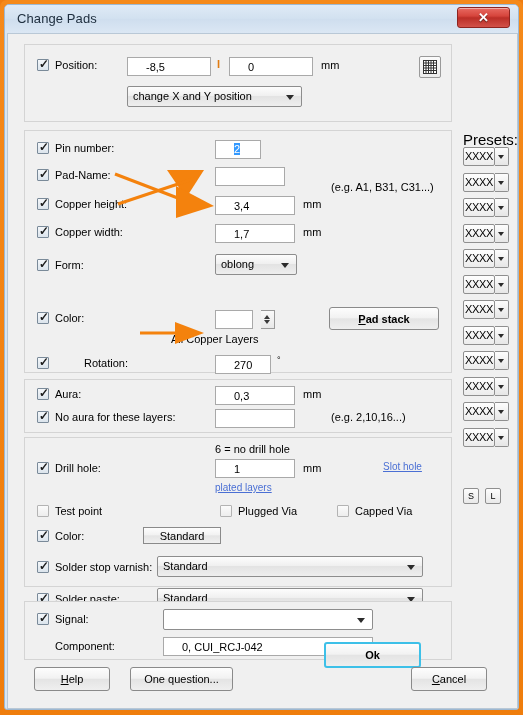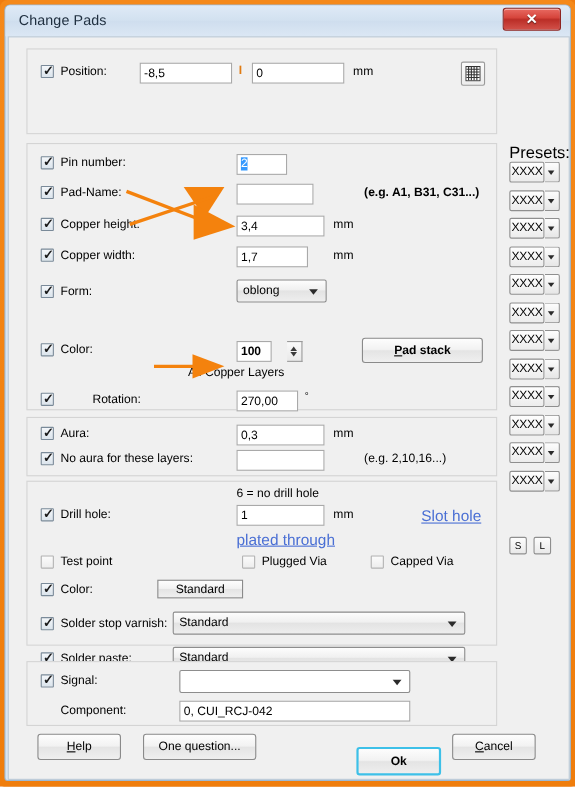--- a/index.html
+++ b/index.html
@@ -82,21 +82,21 @@
   .cb .tick {
     position:absolute; left:1px; top:-2px;
     font-size:12px; line-height:12px; color:#1b1b1b; font-weight:bold;
   }
 
   
   .txt {
     position:absolute; height:19px;
     background:#fff; border:1px solid #a9a9a9;
     font-family:"Liberation Sans", sans-serif; font-size:11px;
-    color:#000; padding:0 3px; line-height:17px;
+    color:#000; padding:0 18px; line-height:17px;
     cursor:text;
   }
   .selhl { background:#3399ff; color:#fff; }
 
   
   .combo {
     position:absolute; height:21px;
     background:linear-gradient(to bottom,#fdfdfd 0%,#f0f0f0 45%,#e3e3e3 50%,#eeeeee 100%);
     border:1px solid #8d8d8d; border-radius:2px;
     font-size:11px; line-height:19px; padding-left:5px;
@@ -130,21 +130,21 @@
     border:1px solid #9a9a9a; border-left:none;
     background:linear-gradient(to bottom,#fafafa,#e8e8e8);
     cursor:pointer;
   }
   .spin .up, .spin .dn { position:absolute; left:3px; width:0;height:0;
     border-left:3px solid transparent;border-right:3px solid transparent; }
   .spin .up { top:4px; border-bottom:4px solid #3a3a3a; }
   .spin .dn { bottom:4px; border-top:4px solid #3a3a3a; }
 
   
-  .link { position:absolute; font-size:14px; color:#4a6fd4; text-decoration:underline; cursor:pointer; white-space:nowrap; }
+  .link { position:absolute; font-size:10px; color:#4a6fd4; text-decoration:underline; cursor:pointer; white-space:nowrap; }
 
   
   #grid-btn {
     position:absolute; width:22px; height:22px;
     border:1px solid #9a9a9a; border-radius:2px;
     background:linear-gradient(to bottom,#fbfbfb,#ececec);
     cursor:pointer;
   }
   #grid-btn svg { position:absolute; left:3px; top:3px; }
 
@@ -212,51 +212,55 @@
               <line x1="8" y1="1" x2="8" y2="13"></line>
                 <line x1="10.5" y1="1" x2="10.5" y2="13"></line>
               <line x1="1" y1="3" x2="13" y2="3"></line>
                 <line x1="1" y1="5.5" x2="13" y2="5.5"></line>
               <line x1="1" y1="8" x2="13" y2="8"></line>
                 <line x1="1" y1="10.5" x2="13" y2="10.5"></line>
             </g>
           </svg>
         </div>
 
+        <div class="combo" style="left:102px; top:41px; width:175px;">
+          <span>change X and Y position</span>
+          <i class="arrow"></i>
+        </div>
       </div>
 
       <div class="group" style="left:16px; top:96px; width:428px; height:243px;">
 
         <div class="cb" style="left:12px; top:11px;">
           <span class="tick">✓</span>
         </div>
         <span class="lbl" style="left:30px; top:11px;">Pin number:</span>
         <div class="txt" style="left:190px; top:9px; width:46px;">
           <span class="selhl">2</span>
         </div>
 
         <div class="cb" style="left:12px; top:38px;">
           <span class="tick">✓</span>
         </div>
         <span class="lbl" style="left:30px; top:38px;">Pad-Name:</span>
         <input class="txt" style="left: 190px; top: 36px; width: 70px;" value="">
-        <span class="hint" style="left:306px; top:38px;font-weight:bold;">(e.g. A1, B31, C31...)</span>
+        <span class="hint" style="left:306px; top:50px;">(e.g. A1, B31, C31...)</span>
 
         <div class="cb" style="left:12px; top:67px;">
           <span class="tick">✓</span>
         </div>
         <span class="lbl" style="left:30px; top:67px;">Copper height:</span>
         <input class="txt" style="left: 190px; top: 65px; width: 80px;" value="3,4">
         <span class="unit" style="left:278px; top:67px;">mm</span>
 
         <div class="cb" style="left:12px; top:95px;">
           <span class="tick">✓</span>
         </div>
         <span class="lbl" style="left:30px; top:95px;">Copper width:</span>
-        <input class="txt" style="left: 190px; top: 93px; width: 65px;" value="1,7">
+        <input class="txt" style="left: 190px; top: 93px; width: 80px;" value="1,7">
         <span class="unit" style="left:278px; top:95px;">mm</span>
 
         <div class="cb" style="left:12px; top:128px;">
           <span class="tick">✓</span>
         </div>
         <span class="lbl" style="left:30px; top:128px;">Form:</span>
         <div class="combo" style="left:190px; top:123px; width:82px;">
           <span>oblong</span>
           <i class="arrow"></i>
         </div>
@@ -305,21 +309,21 @@
 
         <span class="lbl" style="left:190px; top:5px;">6 = no drill hole</span>
 
         <div class="cb" style="left:12px; top:24px;">
           <span class="tick">✓</span>
         </div>
         <span class="lbl" style="left:30px; top:24px;">Drill hole:</span>
         <input class="txt" style="left: 190px; top: 21px; width: 80px;" value="1">
         <span class="unit" style="left:278px; top:24px;">mm</span>
         <span class="link" style="left:358px; top:23px;">Slot hole</span>
-        <span class="link" style="left:190px; top:44px;">plated through</span>
+        <span class="link" style="left:190px; top:44px;">plated layers</span>
 
         <div class="cb off" style="left:12px; top:67px;"></div>
         <span class="lbl" style="left:30px; top:67px;">Test point</span>
 
         <div class="cb off" style="left:195px; top:67px;"></div>
         <span class="lbl" style="left:213px; top:67px;">Plugged Via</span>
 
         <div class="cb off" style="left:312px; top:67px;"></div>
         <span class="lbl" style="left:330px; top:67px;">Capped Via</span>
 
@@ -446,21 +450,21 @@
         <span>L</span>
       </div>
 
       <div class="btn" style="left:26px; top:633px; width:76px; height:24px;">
         <span class="acc">H</span>
           <span>elp</span>
       </div>
       <div class="btn" style="left:122px; top:633px; width:103px; height:24px;">
         <span>One question...</span>
       </div>
-      <div class="btn default" style="left:316px; top:645px; width:77px; height:26px;">
+      <div class="btn default" style="left:316px; top:608px; width:97px; height:26px;">
         <span>Ok</span>
       </div>
       <div class="btn" style="left:403px; top:633px; width:76px; height:24px;">
         <span class="acc">C</span>
           <span>ancel</span>
       </div>
 
     </div>
   </div>
 </div>

